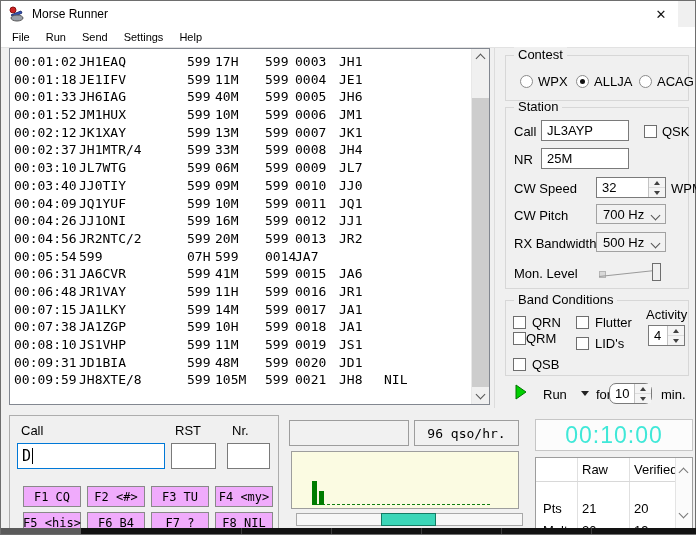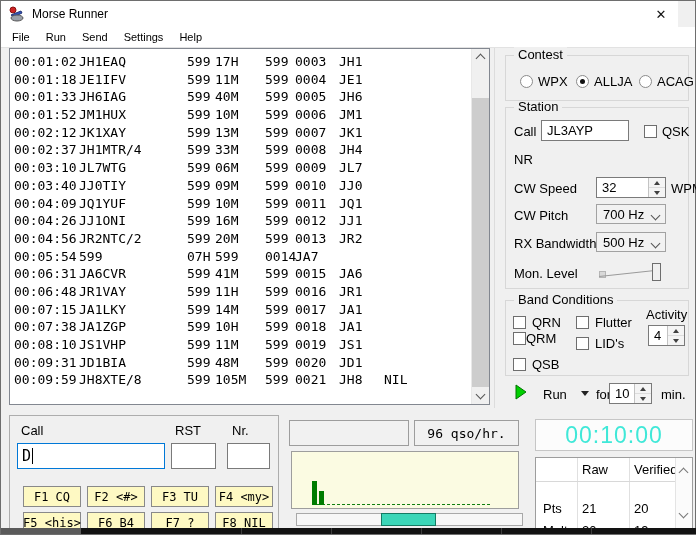--- a/index.html
+++ b/index.html
@@ -55,21 +55,21 @@
 
   
   .dd-arrow{width:0;height:0;border-left:4px solid transparent;border-right:4px solid transparent;border-top:5px solid #222;}
 
   
   .entry-panel{position:absolute;left:8px;top:414px;width:270px;height:119px;border:1px solid #adadad;background:#f0f0f0;box-sizing:border-box;}
   .einput{position:absolute;background:#fff;border:1px solid #7a7a7a;box-sizing:border-box;font-family:"DejaVu Sans Mono",monospace;font-size:15px;display:flex;align-items:center;padding-left:4px;}
   .einput.focus{border:1px solid #0078d7;}
   .caret{display:inline-block;width:1px;height:16px;background:#000;margin-left:1px;}
   .fkeys{position:absolute;left:13px;top:70px;display:grid;grid-template-columns:repeat(4,58px);grid-auto-rows:21px;gap:5px 6px;}
-  .fkey{font-family:"DejaVu Sans Mono",monospace;font-size:12px;background:#fef9c3;border:1px solid #898989;display:flex;align-items:center;justify-content:center;white-space:pre;padding:0;}
+  .fkey{font-family:"DejaVu Sans Mono",monospace;font-size:12px;background:#f0abfc;border:1px solid #898989;display:flex;align-items:center;justify-content:center;white-space:pre;padding:0;}
 
   
   .sunken{border:1px solid #9d9d9d;background:#f1f1f1;box-sizing:border-box;}
   .stat-empty{position:absolute;left:288px;top:419px;width:120px;height:26px;}
   .stat-rate{position:absolute;left:413px;top:419px;width:105px;height:26px;display:flex;align-items:center;justify-content:center;font-family:"DejaVu Sans Mono",monospace;font-size:13px;}
   .spectrum{position:absolute;left:290px;top:450px;width:228px;height:58px;background:#fbfbe2;border:1px solid #9d9d9d;box-sizing:border-box;}
   .spec-base{position:absolute;left:20px;bottom:3px;width:178px;border-bottom:1px dashed #108010;}
   .spec-bar{position:absolute;width:5px;background:#007c00;bottom:3px;}
   .pbar{position:absolute;left:295px;top:512px;width:227px;height:13px;background:#f6f6f6;border:1px solid #a8a8a8;box-sizing:border-box;}
   .pchunk{position:absolute;left:84px;top:-1px;width:55px;height:13px;background:#3bd6b8;border:1px solid #157a63;box-sizing:border-box;}
@@ -359,20 +359,21 @@
       <span class="lbl">ACAG</span>
     </div>
   </div>
   <span class="lbl" style="position:absolute;left:513px;top:123px;">Call</span>
   <div class="tbox" style="position:absolute;left:540px;top:119px;width:88px;height:21px;">JL3AYP</div>
   <div class="frow" style="left:643px;top:123px;gap:5px;">
     <span class="cb"></span>
     <span class="lbl">QSK</span>
   </div>
   <span class="lbl" style="position:absolute;left:513px;top:151px;">NR</span>
+  <div class="tbox" style="position:absolute;left:540px;top:147px;width:88px;height:21px;">25M</div>
 
   <span class="lbl" style="position:absolute;left:513px;top:180px;">CW Speed</span>
   <div class="spinbox" style="left:595px;top:176px;width:70px;height:21px;text-align:center;">
     <span class="spin-val">32</span>
     <span class="spin">
         <div>
           <span class="tri-up"></span>
         </div>
         <div>
           <span class="tri-dn"></span>
@@ -433,21 +434,21 @@
         </div>
       </span>
   </div>
 
   <svg style="position:absolute;left:514px;top:383px;" width="12" height="16" viewBox="0 0 12 16">
       <path d="M1,1 L11,8 L1,15 Z" fill="#00d000" stroke="#007500"></path>
     </svg>
   <span class="lbl" style="position:absolute;left:542px;top:386px;">Run</span>
   <span class="dd-arrow" style="position:absolute;left:580px;top:390px;"></span>
   <span class="lbl" style="position:absolute;left:595px;top:386px;">for</span>
-  <div class="spinbox" style="left:608px;top:382px;width:43px;height:21px;">
+  <div class="spinbox" style="left:608px;top:382px;width:43px;height:21px;border-radius:7px;">
     <span class="spin-val">10</span>
     <span class="spin">
         <div>
           <span class="tri-up"></span>
         </div>
         <div>
           <span class="tri-dn"></span>
         </div>
       </span>
   </div>

